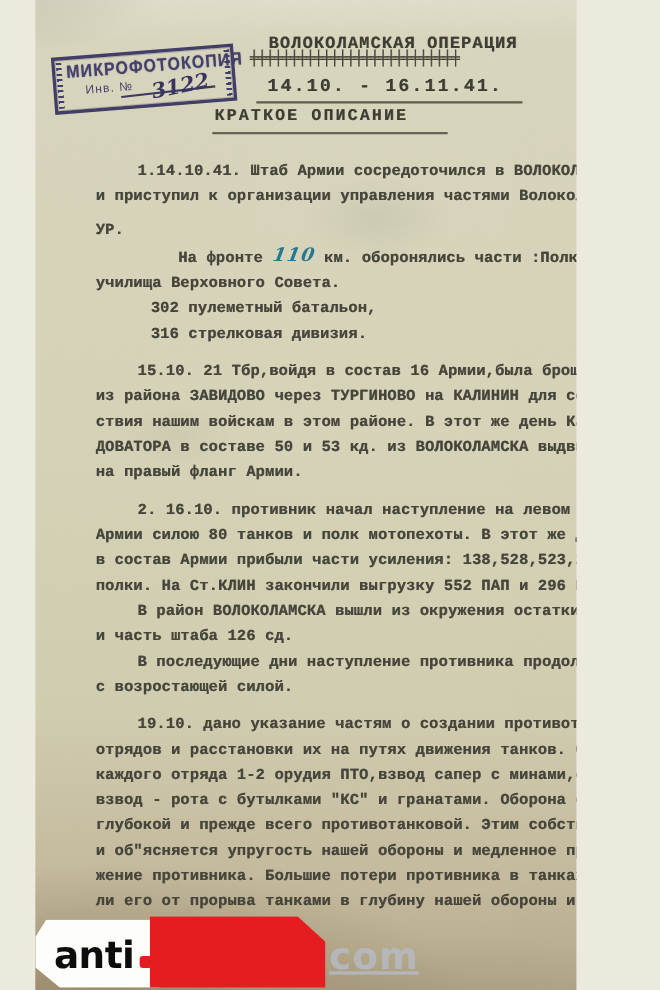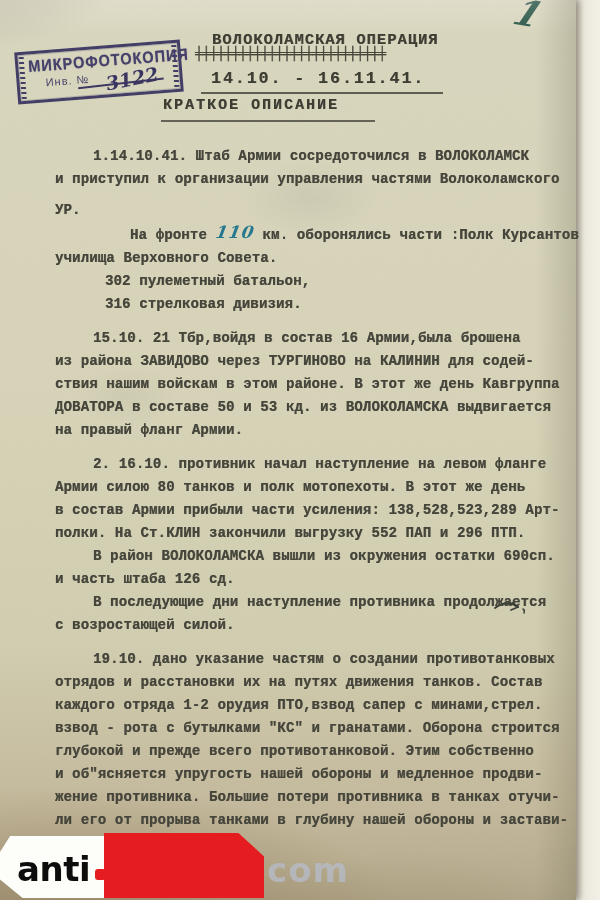--- a/index.html
+++ b/index.html
@@ -1,17 +1,17 @@
 <!DOCTYPE html>
 <html><head>
 <meta charset="utf-8">
 <style>
   html,body{margin:0;padding:0;}
   body{width:600px;height:900px;overflow:hidden;background:#ece9dd;font-family:"Liberation Sans",sans-serif;}
-  .scan{position:relative;width:600px;height:900px;overflow:hidden;background:linear-gradient(90deg,#efece1 0%,#e7e4d8 100%);}
+  .scan{position:relative;width:492px;height:900px;overflow:hidden;background:linear-gradient(90deg,#efece1 0%,#e7e4d8 100%);margin-left:32px;}
   
   .bg-strip{position:absolute;right:0;top:0;width:28px;height:900px;
     background:linear-gradient(90deg,#cfccbd 0%,#ece9de 40%,#f2efe6 100%);}
   
   .page{position:absolute;left:0;top:0;width:576px;height:900px;
     background:
       radial-gradient(220px 120px at -4% -4%, rgba(95,90,72,.28), rgba(0,0,0,0) 70%),
       radial-gradient(90px 50px at 54% 22%, rgba(110,110,100,.10), rgba(0,0,0,0) 75%),
       radial-gradient(70px 40px at 22% 44%, rgba(110,110,95,.08), rgba(0,0,0,0) 75%),
       radial-gradient(480px 210px at 12% 104%, rgba(120,95,60,.50), rgba(0,0,0,0) 72%),
@@ -76,21 +76,21 @@
   .wm{position:absolute;left:0;top:830px;width:370px;height:70px;font-family:"DejaVu Sans",sans-serif;font-weight:bold;}
   .wm-white{position:absolute;left:0;top:6px;width:113px;height:62px;background:#fdfdfa;
     -webkit-clip-path:polygon(0 26%,9% 0,100% 0,100% 100%,20% 100%,0 70%);
     clip-path:polygon(0 26%,9% 0,100% 0,100% 100%,20% 100%,0 70%);}
   .wm-red{position:absolute;left:104px;top:3px;width:160px;height:65px;background:#e51d20;
     -webkit-clip-path:polygon(0 0,84% 0,100% 36%,100% 100%,0 100%);
     clip-path:polygon(0 0,84% 0,100% 36%,100% 100%,0 100%);}
   .wm-anti{position:absolute;left:17px;top:19px;font-size:34px;letter-spacing:-.5px;color:#0d0d0d;}
   .wm-dot{position:absolute;left:95px;top:39px;width:11px;height:11px;background:#e51d20;border-radius:3px;}
   .wm-maidan{position:absolute;left:111px;top:19px;font-size:34px;letter-spacing:-1px;color:#ffffff;}
-  .wm-com{position:absolute;left:267px;top:20px;font-size:34px;letter-spacing:1px;color:#b6bac3;opacity:.85;}
+  .wm-com{position:absolute;left:267px;top:20px;font-size:34px;letter-spacing:1px;color:#b6bac3;opacity:.85;text-decoration:underline;}
 </style>
 </head>
 <body>
 
 <div class="scan">
   <div class="bg-strip"></div>
 
   <div class="page">
 
     <svg class="grain" xmlns="http://www.w3.org/2000/svg">

